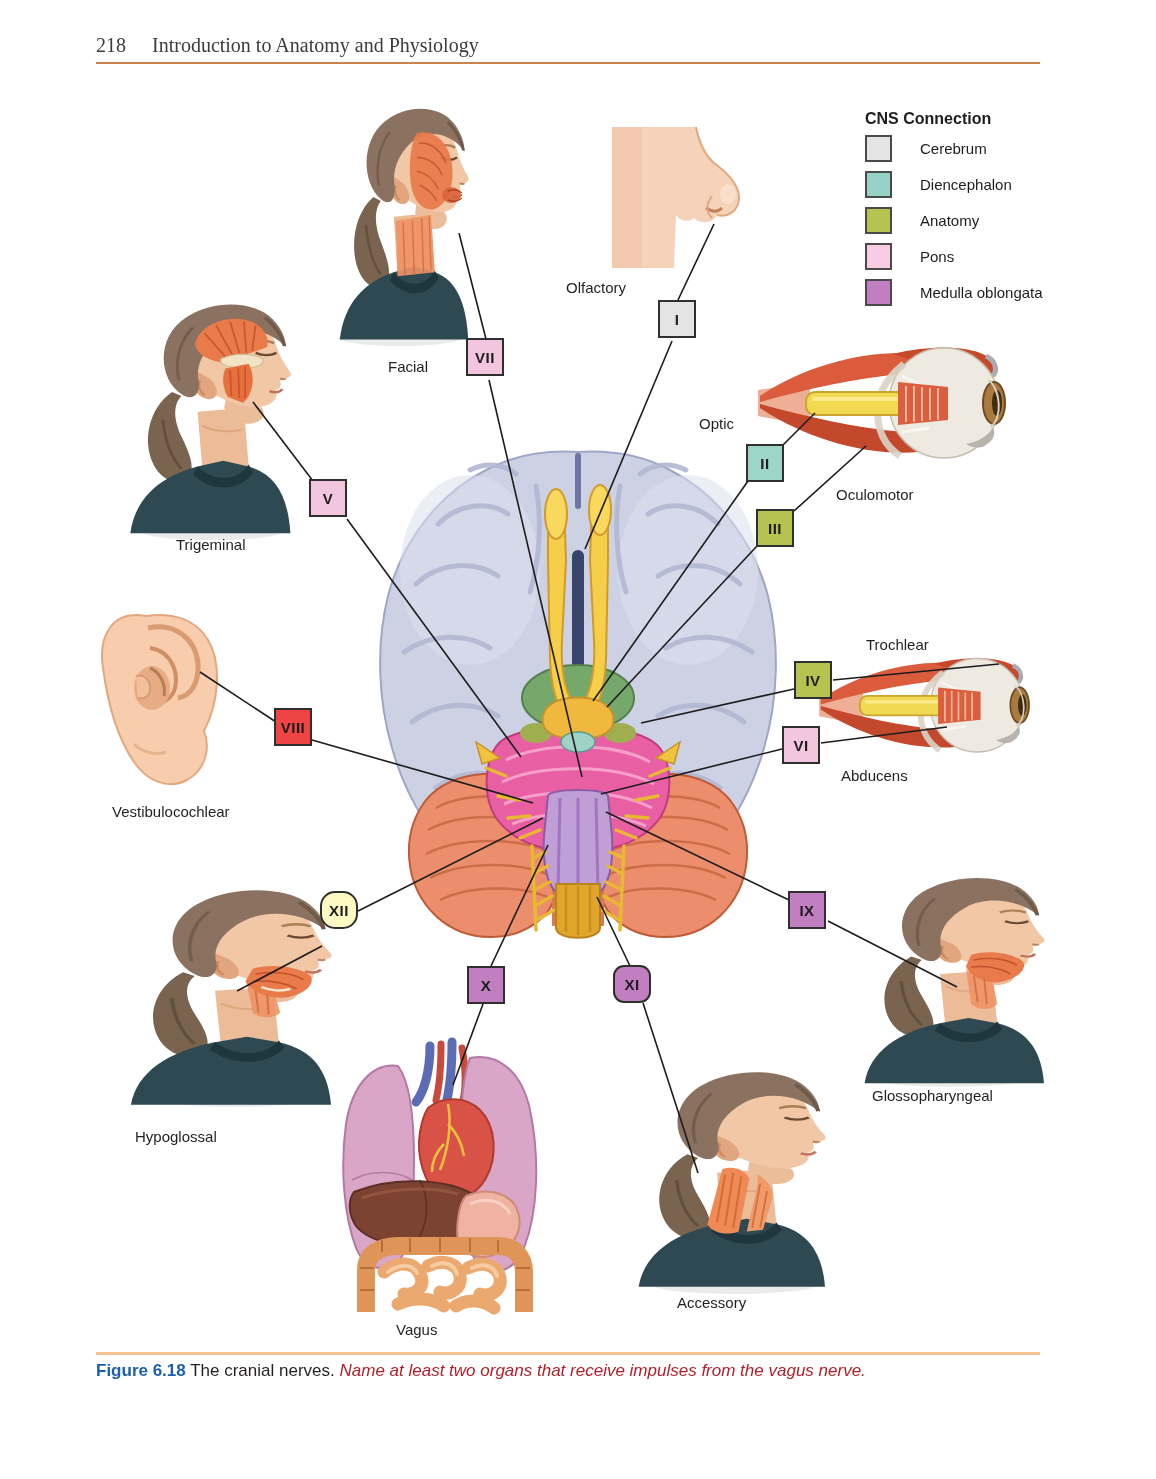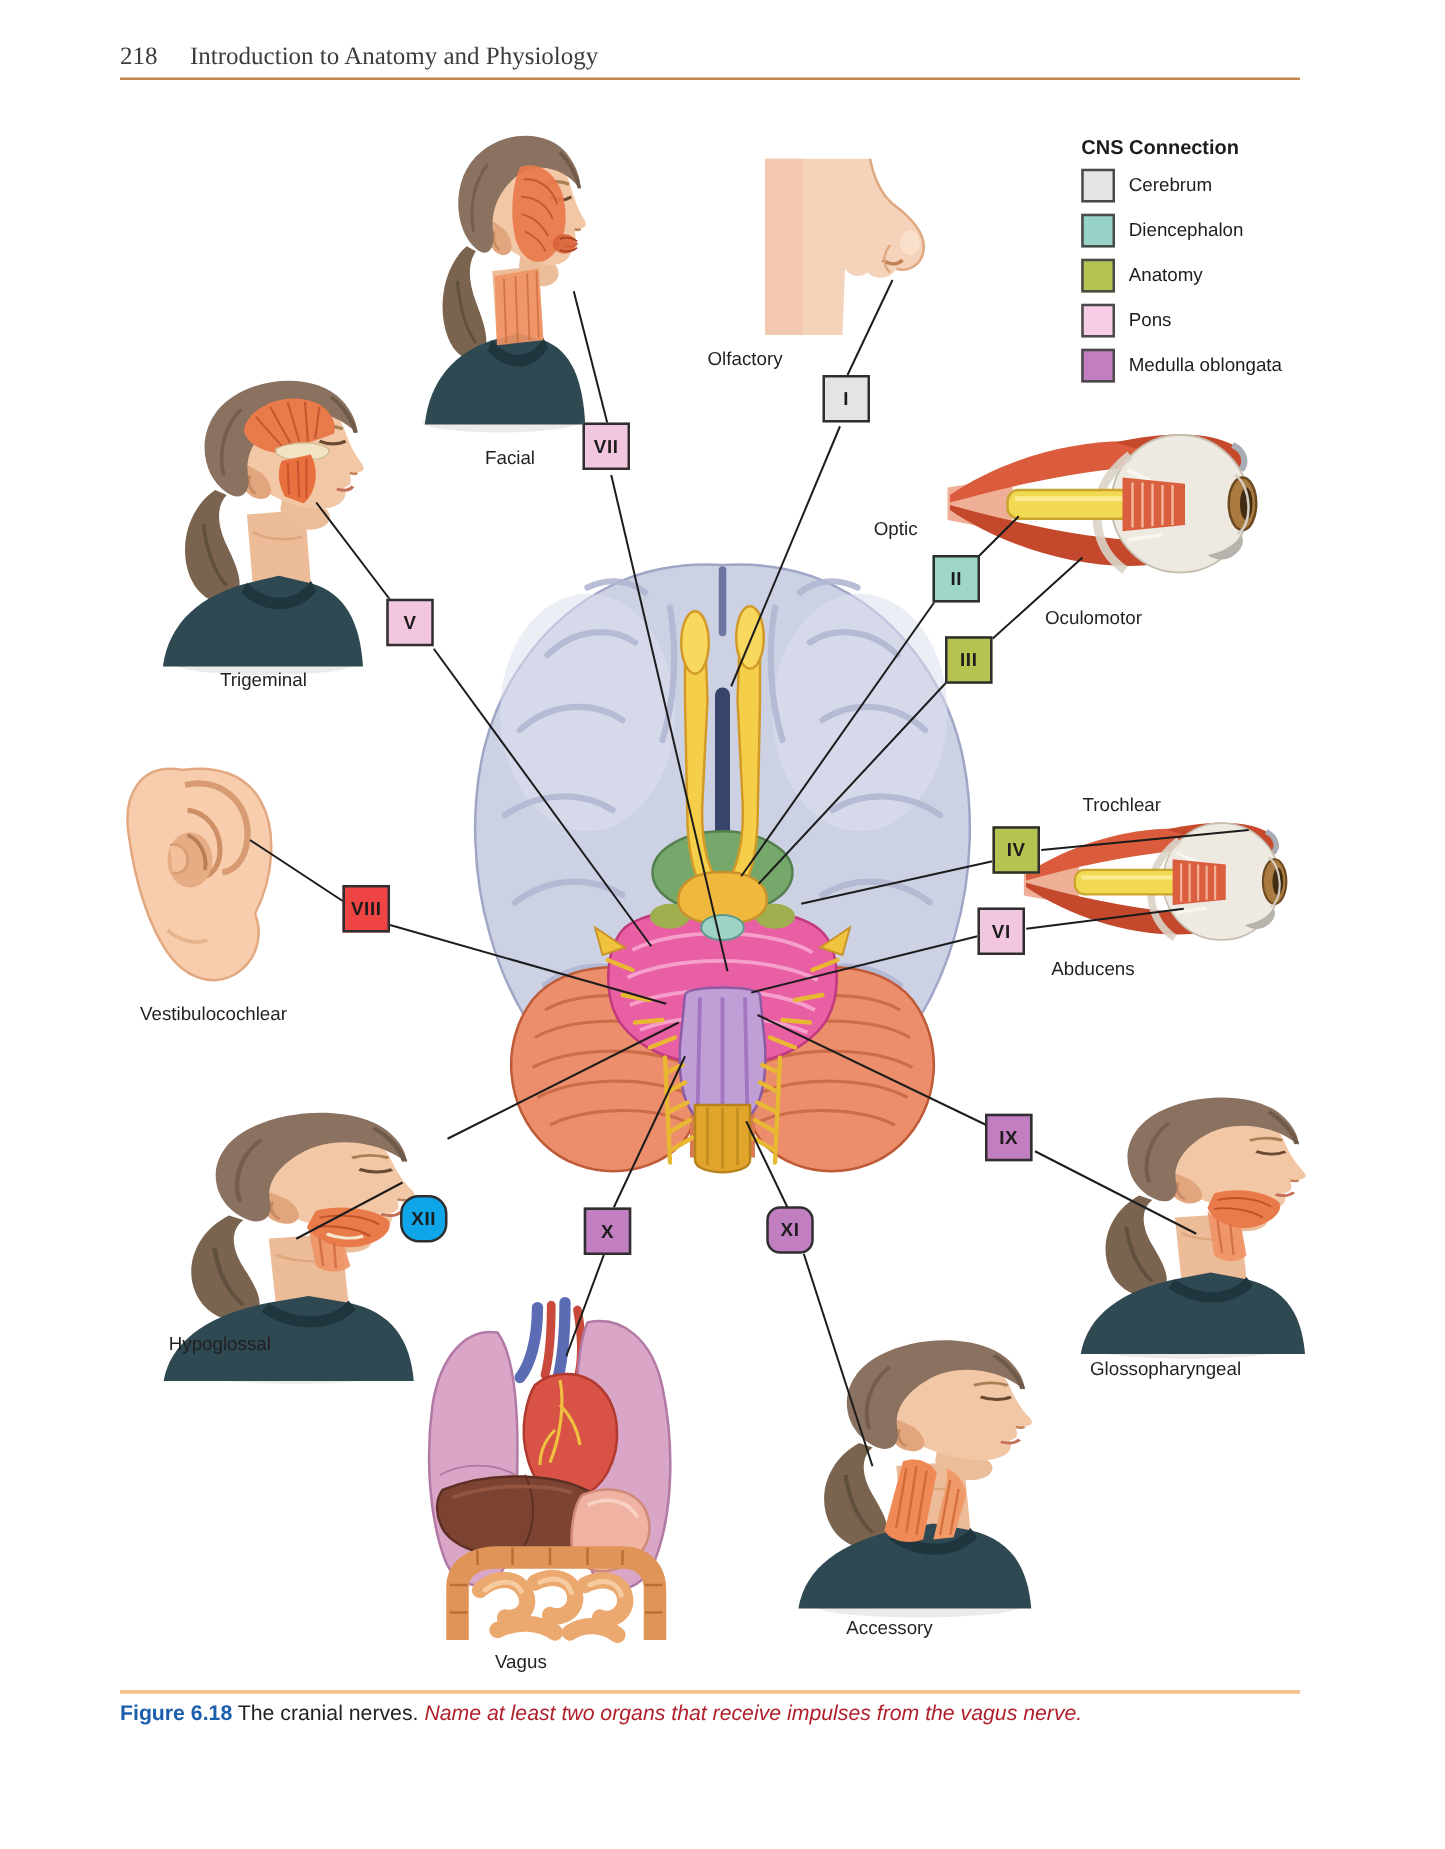--- a/index.html
+++ b/index.html
@@ -8,21 +8,21 @@
     font-family:"Liberation Sans",sans-serif;overflow:hidden;
   }
   
   .runhead{position:absolute;font-family:"Liberation Serif",serif;color:#3c3c3c;font-size:20px;white-space:nowrap;}
   .rule{position:absolute;left:96px;width:944px;}
   .rule-top{top:62px;height:2px;background:#c5854c;}
   .rule-bottom{top:1352px;height:3px;background:#f3c28d;}
   
   .legend{position:absolute;left:865px;top:110px;}
   .legend-title{font-size:16px;font-weight:bold;color:#1d1d1b;margin-bottom:9px;}
-  .lrow{display:flex;align-items:center;margin-bottom:13px;height:23px;}
+  .lrow{display:flex;align-items:center;margin-bottom:13px;height:23px;gap:17px;}
   .swatch{width:23px;height:23px;border:2px solid #4a4a4a;box-sizing:content-box;flex:0 0 auto;}
   .llabel{font-size:15px;color:#1d1d1b;padding-left:11px;white-space:nowrap;}
   
   .nbox{
     position:absolute;width:34px;height:34px;border:2.5px solid #2f2f2f;
     display:flex;align-items:center;justify-content:center;
     font-size:15px;font-weight:bold;color:#1c1c1c;z-index:5;letter-spacing:.5px;
   }
   
   .nlabel{position:absolute;font-size:15px;color:#231f20;white-space:nowrap;z-index:4;}
@@ -346,33 +346,33 @@
 <div class="nbox" style="left: 746px; top: 444px; background-color: rgb(158, 213, 201);">II</div>
 <div class="nbox" style="left: 756px; top: 509px; background-color: rgb(182, 195, 81); text-align: right;">III</div>
 <div class="nbox" style="left: 794px; top: 661px; background-color: rgb(182, 195, 81); text-align: center;">IV</div>
 <div class="nbox" style="left: 309px; top: 479px; background-color: rgb(243, 198, 223);">V</div>
 <div class="nbox" style="left: 782px; top: 726px; background-color: rgb(243, 198, 223);">VI</div>
 <div class="nbox" style="left: 466px; top: 338px; background-color: rgb(243, 198, 223);">VII</div>
 <div class="nbox" style="left: 274px; top: 708px; background-color: #ef4444;">VIII</div>
 <div class="nbox" style="left: 788px; top: 891px; background-color: rgb(193, 126, 192);">IX</div>
 <div class="nbox" style="left: 467px; top: 966px; background-color: rgb(193, 126, 192);">X</div>
 <div class="nbox" style="left: 613px; top: 965px; background-color: rgb(193, 126, 192); border-radius: 11px;">XI</div>
-<div class="nbox" style="left: 320px; top: 956px; background-color: #0ea5e9; border-radius: 15px;">XII</div>
+<div class="nbox" style="left: 320px; top: 891px; background-color: #fef9c3; border-radius: 15px;">XII</div>
 
 <span class="nlabel" style="left:566px;top:279px">Olfactory</span>
 <span class="nlabel" style="left:699px;top:415px">Optic</span>
 <span class="nlabel" style="left:836px;top:486px">Oculomotor</span>
 <span class="nlabel" style="left:866px;top:636px">Trochlear</span>
 <span class="nlabel" style="left:176px;top:536px">Trigeminal</span>
 <span class="nlabel" style="left:841px;top:767px">Abducens</span>
 <span class="nlabel" style="left:388px;top:358px">Facial</span>
 <span class="nlabel" style="left:112px;top:803px">Vestibulocochlear</span>
 <span class="nlabel" style="left:872px;top:1087px">Glossopharyngeal</span>
 <span class="nlabel" style="left:396px;top:1321px">Vagus</span>
 <span class="nlabel" style="left:677px;top:1294px">Accessory</span>
-<span class="nlabel" style="left:135px;top:1067px">Hypoglossal</span>
+<span class="nlabel" style="left:135px;top:1128px">Hypoglossal</span>
 
 <div class="rule rule-bottom"></div>
 <div class="caption">
   <span class="fig-label">Figure 6.18</span>
   <span class="fig-text">The cranial nerves.</span>
   <span class="fig-q">Name at least two organs that receive impulses from the vagus nerve.</span>
 </div>
 
 </body></html>

